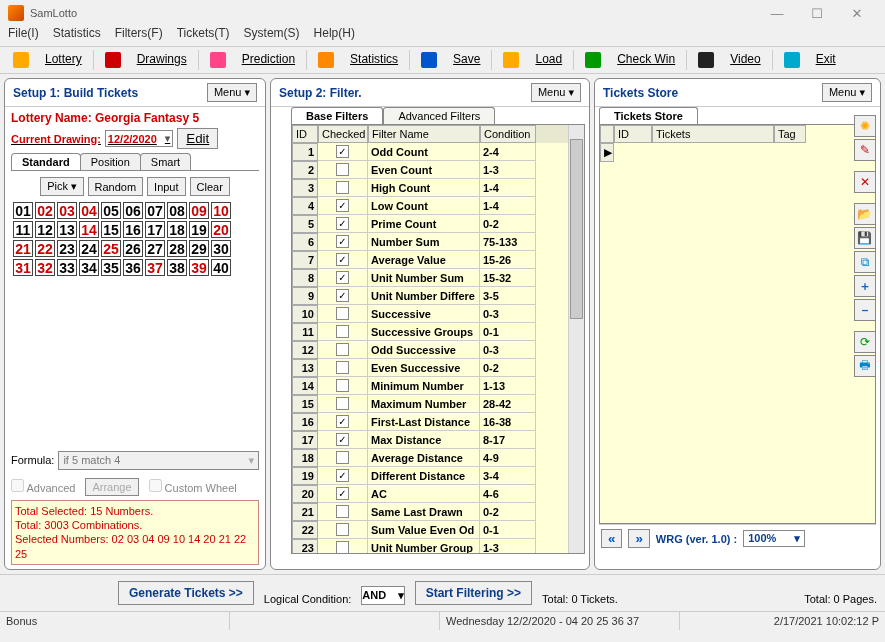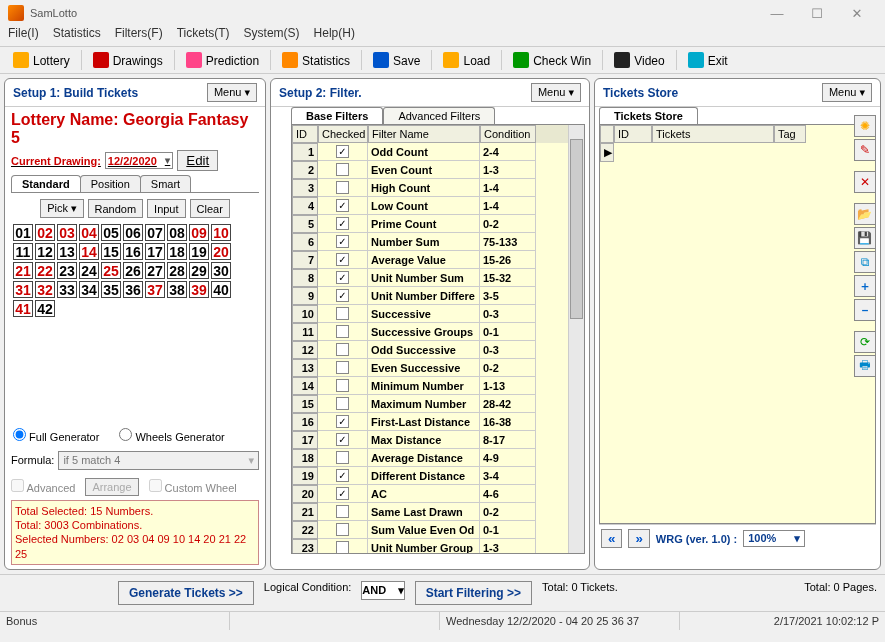--- a/index.html
+++ b/index.html
@@ -4,34 +4,34 @@
 <style>
 * { box-sizing: border-box; margin: 0; padding: 0; }
 body { font-family: Tahoma, Arial, sans-serif; font-size: 11px; background: #f0f0f0; width: 885px; height: 642px; overflow: hidden; }
 .titlebar { height: 26px; display: flex; align-items: center; padding: 0 8px; color: #555; }
 .titlebar .icon { width: 16px; height: 16px; background: linear-gradient(135deg,#ff8800,#cc4400); border-radius:2px; margin-right:6px; }
 .titlebar .spacer { flex:1; }
 .winbtn { width:40px; text-align:center; color:#888; font-size:13px; }
 .menubar { height:20px; display:flex; gap:14px; padding:0 8px; color:#333; font-size:12px; }
 .menubar span { cursor:default; }
 .toolbar { height:28px; border-top:1px solid #ccc; border-bottom:1px solid #ccc; display:flex; align-items:center; padding:0 4px; gap:0; background:#f0f0f0; }
-.tbtn { display:flex; align-items:flex-end; gap:4px; padding:3px 8px; border:1px solid transparent; font-size:12px; }
+.tbtn { display:flex; align-items:flex-start; gap:16px; padding:3px 8px; border:1px solid transparent; font-size:12px;text-decoration:underline; }
 .tico { width:16px; height:16px; display:inline-block; }
 .divider { width:1px; height:20px; background:#ccc; margin:0 2px; }
 .content { display:flex; padding:4px; gap:4px; height:500px; }
 .panel { border:1px solid #888; border-radius:6px; background:#fff; display:flex; flex-direction:column; }
 .panel1 { width:262px; }
 .panel2 { width:320px; }
 .panel3 { flex:1; position:relative; }
 .phead { display:flex; align-items:center; padding:4px 8px; font-weight:bold; color:#0a3d8f; font-size:12px; border-bottom:1px solid #ccc; }
 .phead .spacer { flex:1; }
 .mbtn { border:1px solid #888; background:#f0f0f0; padding:2px 6px; font-size:11px; font-weight:normal; color:#000; }
 .pbody { padding:4px 6px; flex:1; display:flex; flex-direction:column; }
 .red { color:#c00; font-weight:bold; }
-.lotname { font-size:16px; margin-bottom:3px; }
+.lotname { font-size:12px; margin-bottom:3px; }
 .drawrow { display:flex; align-items:center; gap:4px; margin-bottom:4px;text-decoration:underline; }
 .drawsel { border:1px solid #888; background:#fff; padding:1px 2px; display:flex; align-items:center; }
 .editbtn { border:1px solid #888; background:#f0f0f0; padding:2px 8px; }
 .tabs { display:flex; border-bottom:1px solid #888; }
 .tab { padding:2px 10px; border:1px solid #888; border-bottom:none; border-radius:4px 4px 0 0; margin-right:-1px; font-size:11px; background:#f0f0f0; }
 .tab.active { background:#fff; font-weight:bold; }
 .btnrow { display:flex; gap:4px; justify-content:center; padding:6px 0; }
 .sbtn { border:1px solid #888; background:#f0f0f0; padding:2px 6px; font-size:11px; }
 .numgrid { padding:0 2px; }
 .numrow { display:flex; gap:2px; margin-bottom:2px; }
@@ -57,21 +57,21 @@
 .ftab { padding:2px 14px; border:1px solid #888; border-bottom:none; border-radius:3px 3px 0 0; background:#f5f5f0; font-size:11px; }
 .ftab.active { background:#fff; font-weight:bold; }
 .storegrid { border:1px solid #888; background:#ffffd8; height:400px; position:relative; }
 .sgrow { display:flex; }
 .sgh { border:1px solid #aaa; padding:2px 3px; font-size:11px; background:#f0f0e0; }
 .sidebtns { position:absolute; right:4px; top:36px; display:flex; flex-direction:column; gap:2px; }
 .sidebtn { width:22px; height:22px; border:1px solid #888; background:#f0f0f0; display:flex; align-items:center; justify-content:center; font-size:12px; }
 .storebottom { display:flex; align-items:center; gap:6px; padding:4px 2px; border-top:1px solid #ccc; font-weight:bold; color:#0a3d8f; font-size:11px; }
 .navbtn { border:1px solid #888; background:#f0f0f0; padding:1px 6px; color:#0055cc; font-weight:bold; }
 .pctsel { border:1px solid #888; background:#fff; padding:1px 4px; display:flex; gap:18px; }
-.bottombar { display:flex; align-items:flex-start; gap:10px; padding:6px 8px; border-top:1px solid #ccc; }
+.bottombar { display:flex; align-items:flex-end; gap:10px; padding:6px 8px; border-top:1px solid #ccc; }
 .genbtn { border:1px solid #888; padding:4px 10px; font-weight:bold; color:#0a3d8f; background:#f0f0f0; font-size:12px; }
 .condsel { border:1px solid #888; background:#fff; padding:2px 0; font-weight:bold; display:flex; gap:12px; }
 .statusbar { display:flex; border-top:1px solid #ccc; font-size:11px; color:#333; }
 .statusbar > div { padding:3px 6px; border-right:1px solid #ccc; }
 .chk-box { width:13px; height:13px; border:1px solid #888; background:#fff; display:flex; align-items:center; justify-content:center; font-size:10px; color:#000; }
 </style>
 </head>
 <body>
 
 <div class="titlebar">
@@ -210,30 +210,22 @@
             <div class="numcell sel">32</div>
             <div class="numcell">33</div>
             <div class="numcell">34</div>
             <div class="numcell">35</div>
             <div class="numcell">36</div>
             <div class="numcell sel">37</div>
             <div class="numcell">38</div>
             <div class="numcell sel">39</div>
             <div class="numcell">40</div>
           </div>
-          <div class="numrow">
-            <div class="numcell sel">41</div>
-            <div class="numcell">42</div>
-          </div>
         </div>
       <div style="flex:1"></div>
-      <div class="radios">
-        <label><input type="radio" checked="" style=""> <span>Full Generator</span></label>
-        <label><input type="radio" style=""> <span>Wheels Generator</span></label>
-      </div>
       <div class="formula-row">
         <span>Formula:</span>
         <span class="formula-sel">
             <span>if 5 match 4</span>
             <span style="flex:1"></span>
             <span style="color:#aaa">▾</span>
           </span>
       </div>
       <div class="advrow">
         <label><input type="checkbox" disabled="" style=""> <span>Advanced</span></label>

